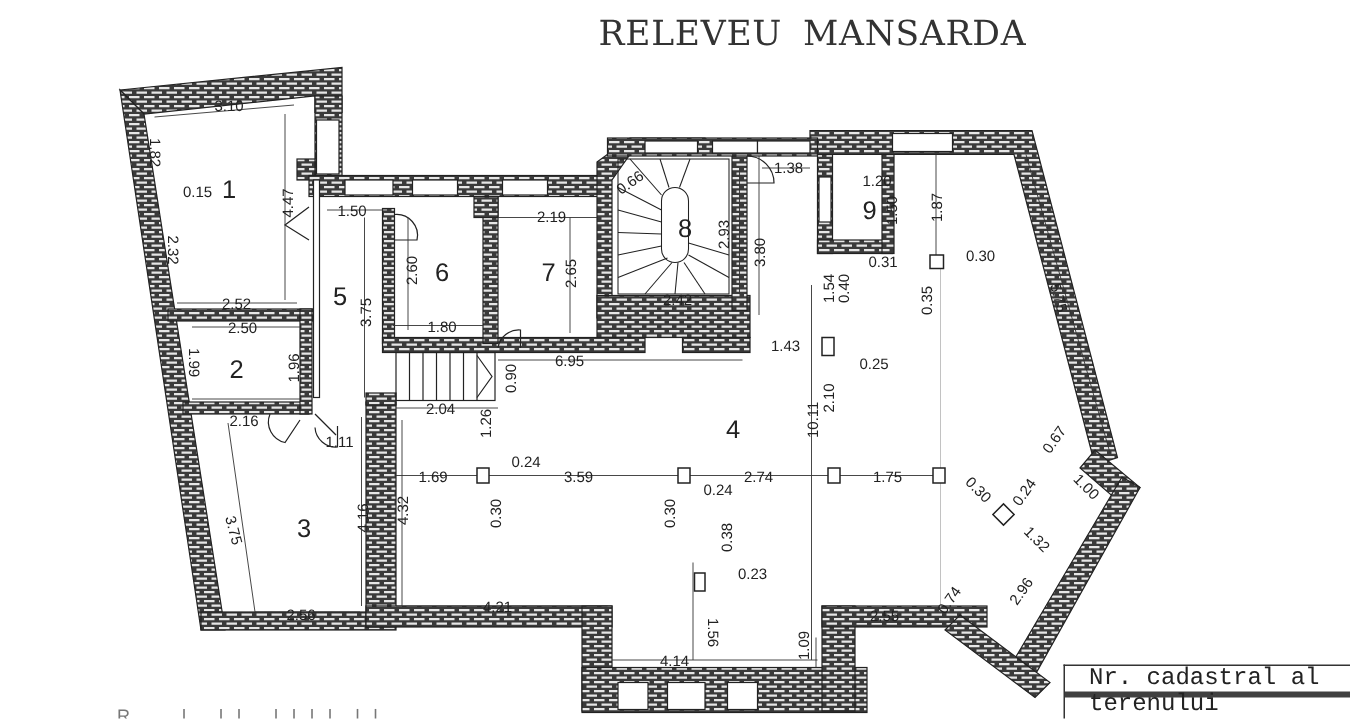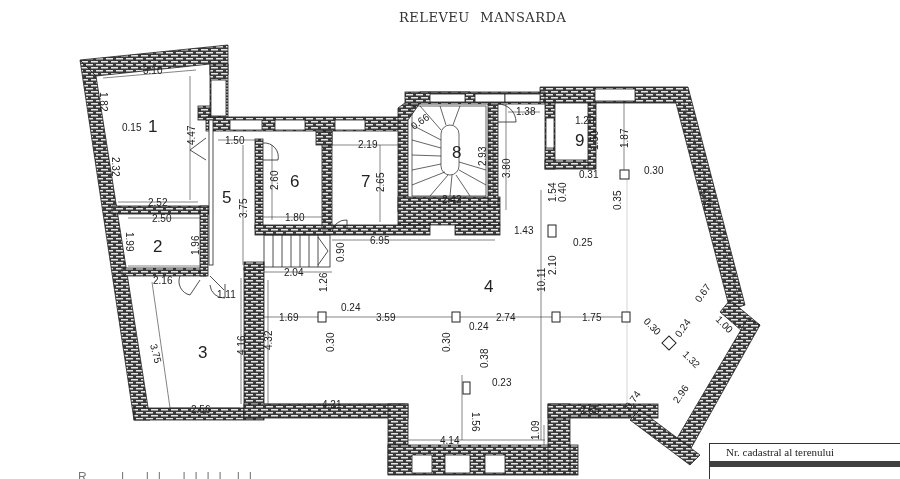--- a/index.html
+++ b/index.html
@@ -1,22 +1,22 @@
 <!DOCTYPE html>
 <html><head>
 <meta charset="utf-8">
 <style>
   html, body { margin: 0; padding: 0; background: #ffffff; }
   body { width: 900px; height: 479px; overflow: hidden; position: relative; font-family: "Liberation Serif", serif; }
-  .title { position: absolute; left: 399px; top: 10px; font-family: "DejaVu Serif", serif; font-size: 13px; letter-spacing: 0.5px; color: #333; word-spacing: 6px; }
+  .title { position: absolute; left: 399px; top: 10px; font-family: "DejaVu Serif", serif; font-size: 23px; letter-spacing: 0.5px; color: #333; word-spacing: 6px; }
   svg { position: absolute; left: 0; top: 0; }
   .dim { font-family: "Liberation Sans", sans-serif; font-size: 10px; fill: #222; }
   .room { font-family: "Liberation Sans", sans-serif; font-size: 17px; fill: #222; }
   .cad-box { position: absolute; left: 709px; top: 443px; width: 191px; height: 36px; border-left: 1px solid #333; border-top: 1px solid #333; }
-  .cad-label { height: 17px; border-bottom: 6px solid #404040; font-family: Liberation Serif, serif; font-size: 11px; color: #222; padding-left: 16px; line-height: 17px; }
+  .cad-label { height: 17px; border-bottom: 4px solid #404040; font-family: Liberation Mono, monospace; font-size: 16px; color: #222; padding-left: 16px; line-height: 17px; }
   .bottom-text { position: absolute; left: 78px; top: 470px; font-family: "Liberation Sans", sans-serif; font-size: 12px; color: #777; letter-spacing: 3px; }
 </style>
 </head>
 <body>
 
 <div class="title">RELEVEU MANSARDA</div>
 
 <svg width="900" height="479" viewBox="0 0 900 479">
   <defs>
     <pattern id="brick" patternUnits="userSpaceOnUse" width="10" height="6">

